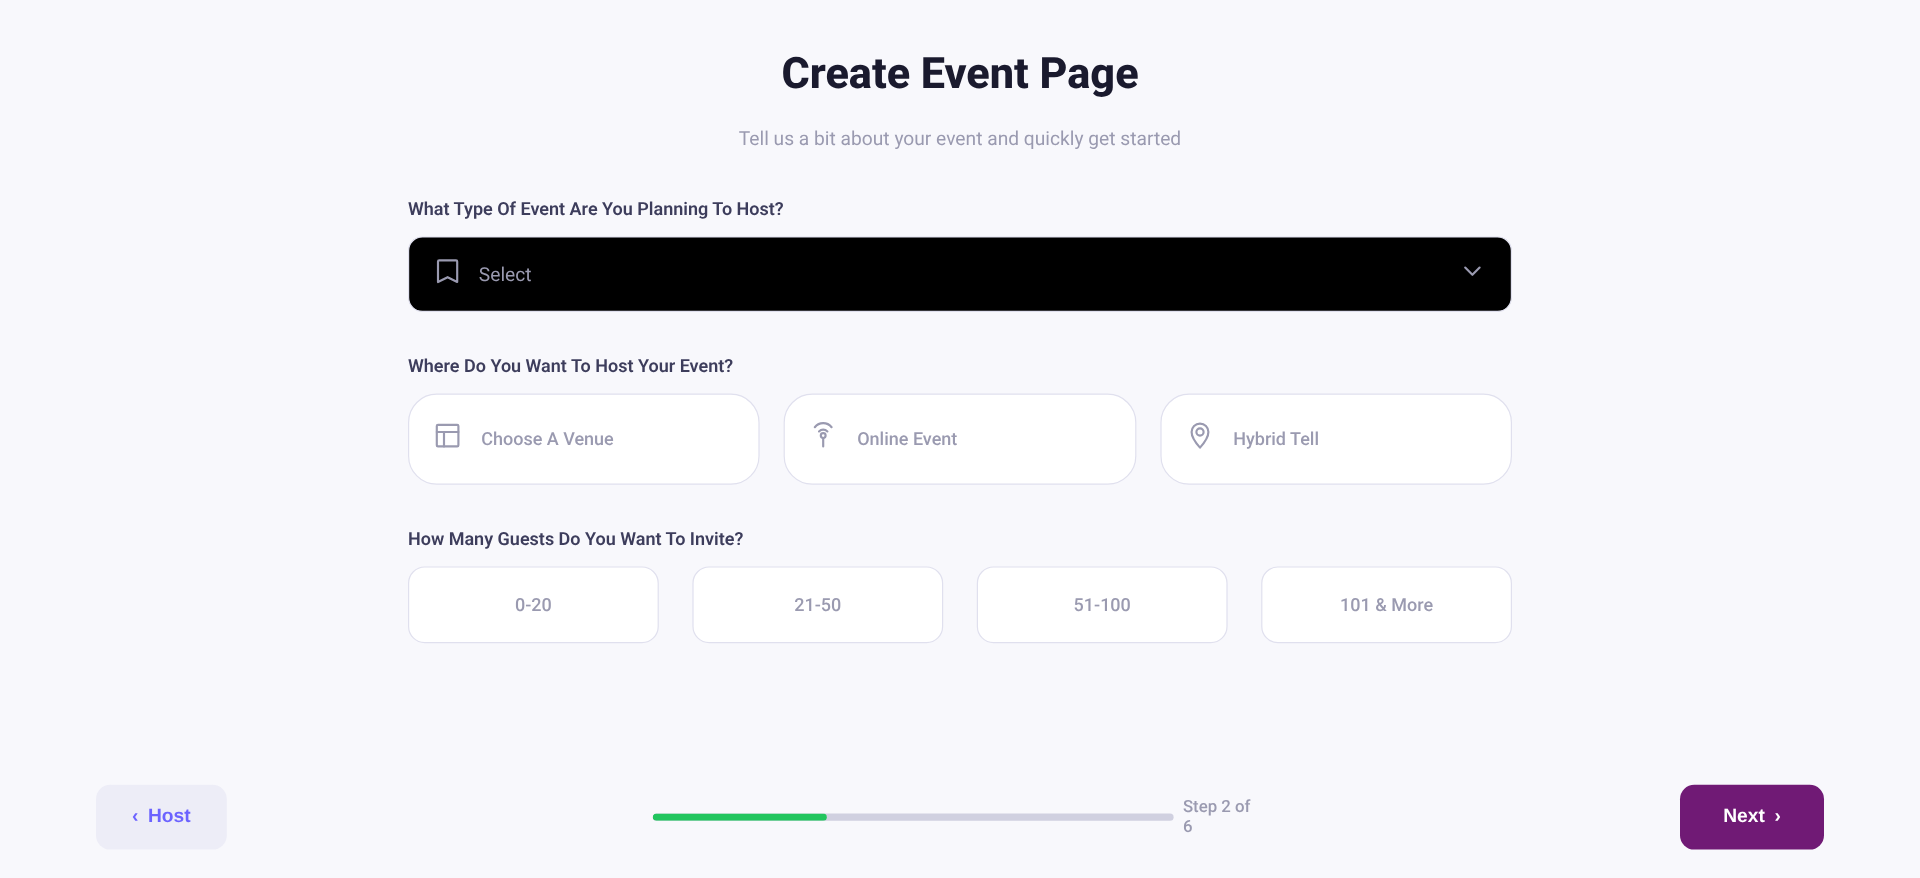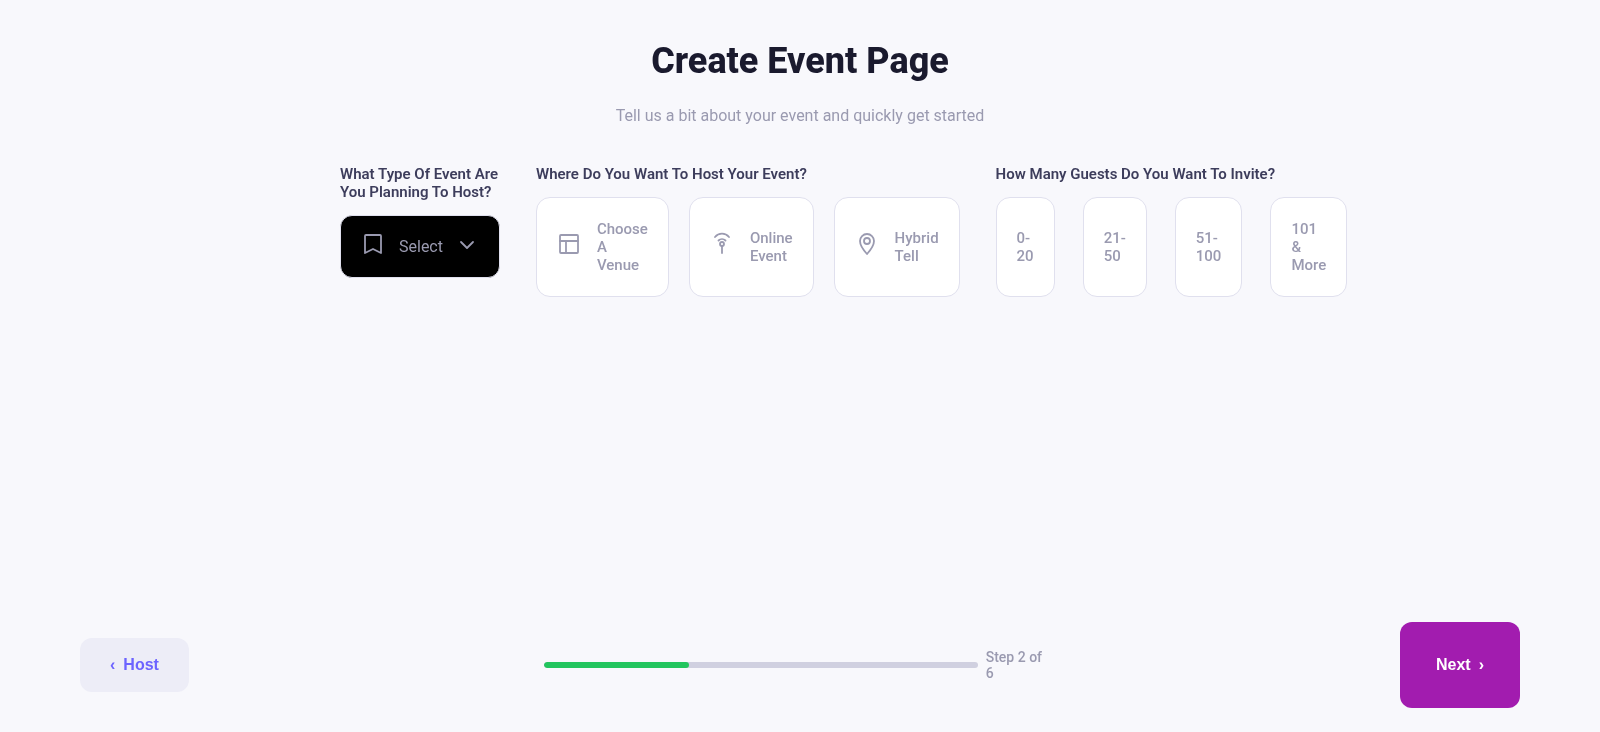--- a/index.html
+++ b/index.html
@@ -34,21 +34,21 @@
     .page-subtitle {
       font-size: 16px;
       color: #9a9ab0;
       margin-top: 24px;
     }
 
     .form-container {
       width: 100%;
       max-width: 920px;
       display: flex;
-      flex-direction: row;
+      flex-direction: column;
       gap: 36px;
     }
 
     .form-section {
       display: flex;
       flex-direction: column;
       gap: 14px;
     }
 
     .section-label {
@@ -95,21 +95,21 @@
     
     .options-row {
       display: flex;
       gap: 20px;
     }
 
     .option-card {
       flex: 1;
       background: #fff;
       border: 1.5px solid #e0e0ee;
-      border-radius: 14px;
+      border-radius: 24px;
       padding: 22px 20px;
       display: flex;
       align-items: center;
       gap: 16px;
       cursor: pointer;
       transition: border-color 0.2s, background 0.2s;
     }
 
     .option-icon {
       font-size: 24px;
@@ -200,24 +200,24 @@
       width: 33.3%;
     }
 
     .progress-text {
       font-size: 14px;
       color: #9a9ab0;
       font-weight: 500;
     }
 
     .next-button {
-      background: #a21caf;
+      background: #701a75;
       border: none;
       border-radius: 12px;
-      padding: 34px 36px;
+      padding: 18px 36px;
       font-size: 16px;
       font-weight: 600;
       color: #fff;
       cursor: pointer;
       display: flex;
       align-items: center;
       gap: 8px;
       transition: background 0.2s;
     }
 

